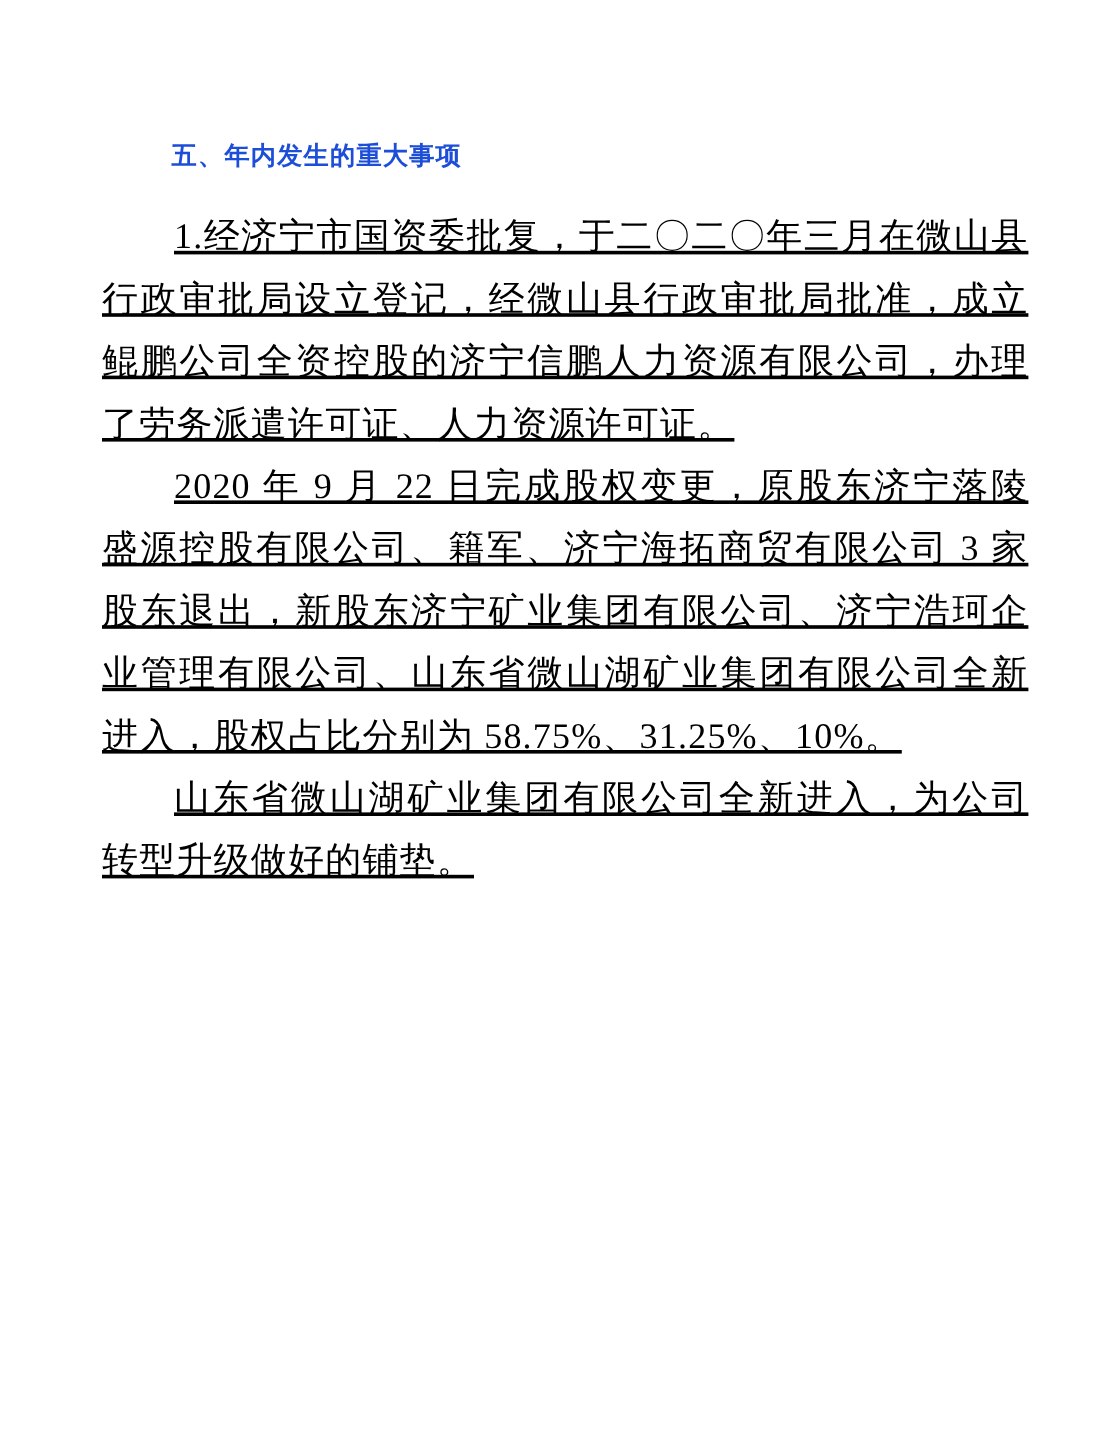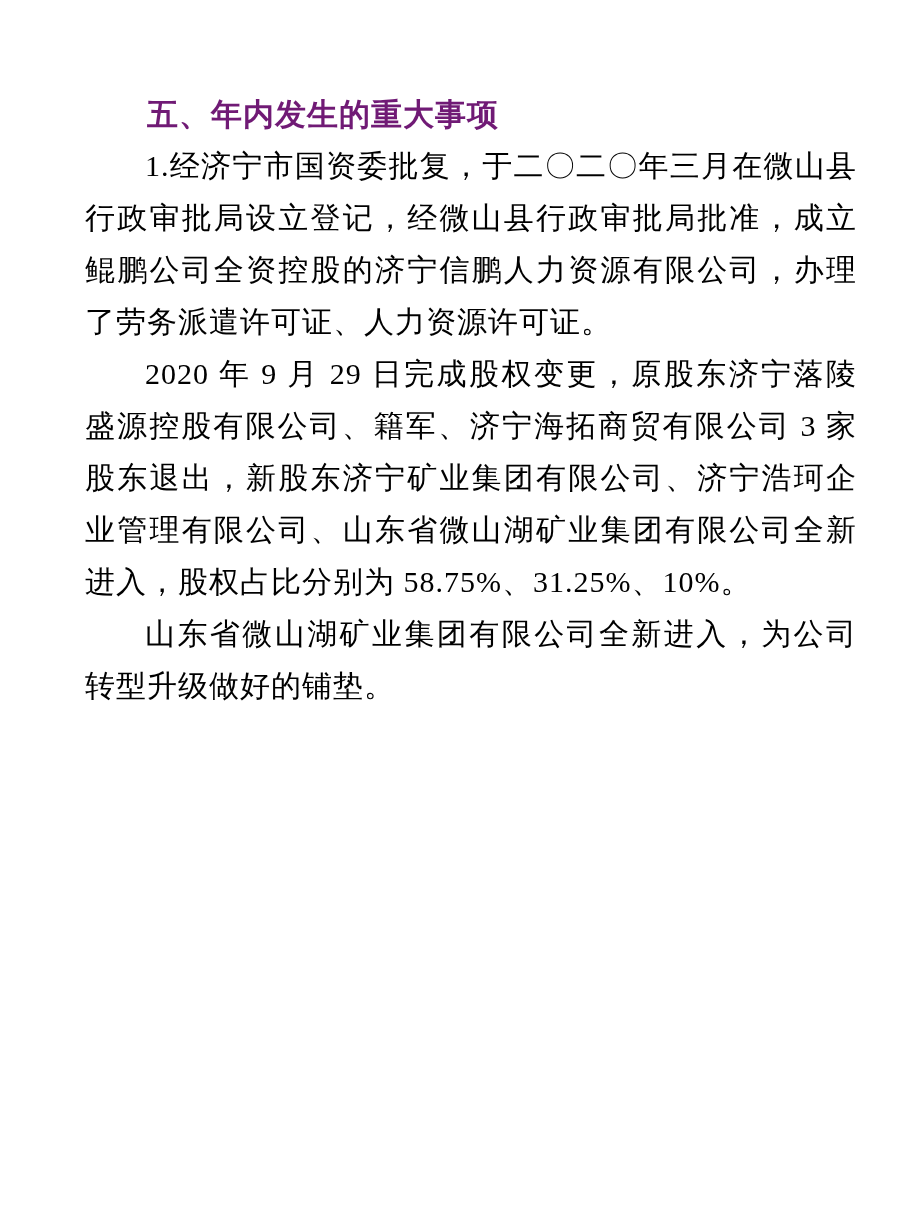--- a/index.html
+++ b/index.html
@@ -18,42 +18,43 @@
   .content {
     position: absolute;
     left: 85px;
     top: 88px;
     width: 772px;
     color: #000000;
   }
   .heading {
     font-family: "DejaVu Sans", "Liberation Sans", sans-serif;
     font-weight: bold;
-    font-size: 31px;
+    font-size: 21px;
     line-height: 52px;
     text-indent: 2em;
-    margin: 0;
+    margin: 16px;
     letter-spacing: 1px;
-    color: #701a75;
+    color: #1d4ed8;
   }
   .para {
     font-family: "Liberation Serif", "DejaVu Serif", serif;
     font-size: 30px;
     line-height: 52px;
     text-indent: 2em;
     text-align: justify;
     text-justify: inter-ideograph;
     margin: 0;
     letter-spacing: 1px;
     color: #000000;
+    text-decoration: underline;
   }
 </style>
 </head>
 <body>
 
 <div class="page">
   <div class="content">
     <h2 class="heading">五、年内发生的重大事项</h2>
     <p class="para">1.经济宁市国资委批复，于二〇二〇年三月在微山县行政审批局设立登记，经微山县行政审批局批准，成立鲲鹏公司全资控股的济宁信鹏人力资源有限公司，办理了劳务派遣许可证、人力资源许可证。</p>
-    <p class="para">2020 年 9 月 29 日完成股权变更，原股东济宁落陵盛源控股有限公司、籍军、济宁海拓商贸有限公司 3 家股东退出，新股东济宁矿业集团有限公司、济宁浩珂企业管理有限公司、山东省微山湖矿业集团有限公司全新进入，股权占比分别为 58.75%、31.25%、10%。</p>
+    <p class="para">2020 年 9 月 22 日完成股权变更，原股东济宁落陵盛源控股有限公司、籍军、济宁海拓商贸有限公司 3 家股东退出，新股东济宁矿业集团有限公司、济宁浩珂企业管理有限公司、山东省微山湖矿业集团有限公司全新进入，股权占比分别为 58.75%、31.25%、10%。</p>
     <p class="para">山东省微山湖矿业集团有限公司全新进入，为公司转型升级做好的铺垫。</p>
   </div>
 </div>
 
 </body></html>

